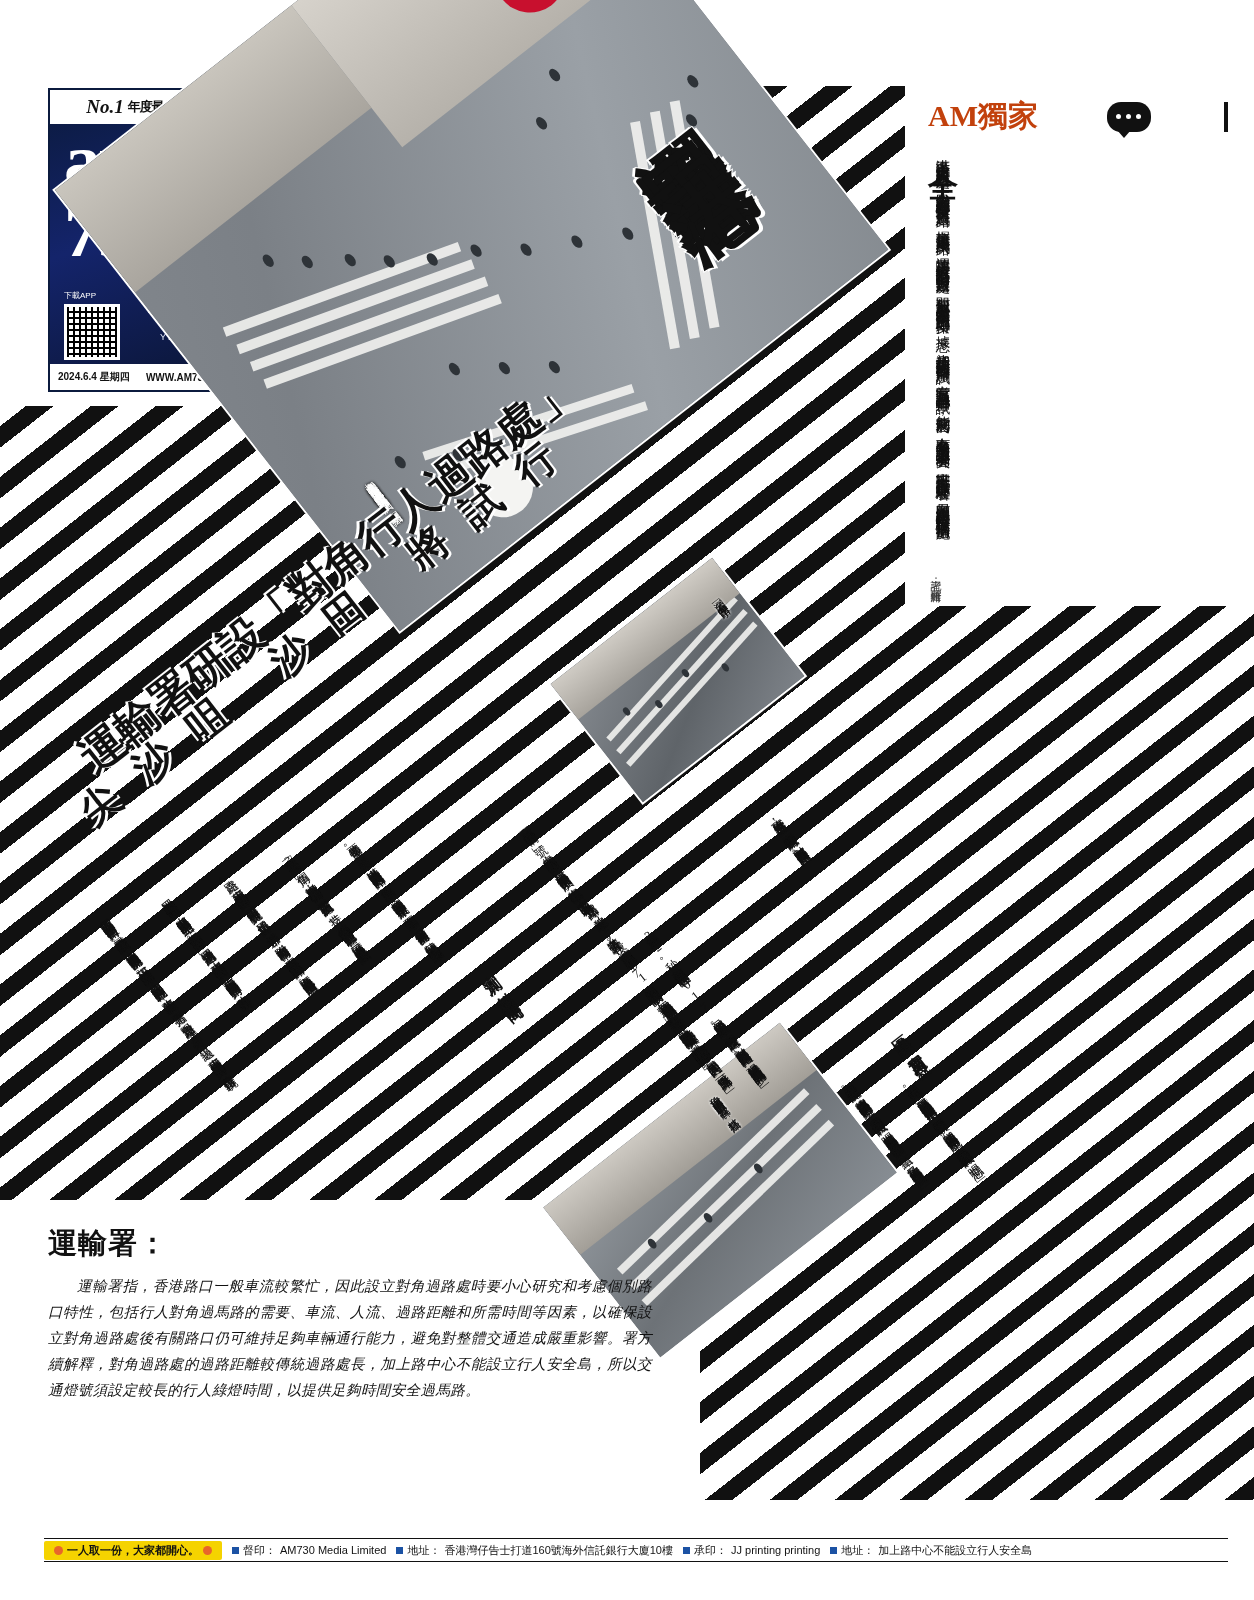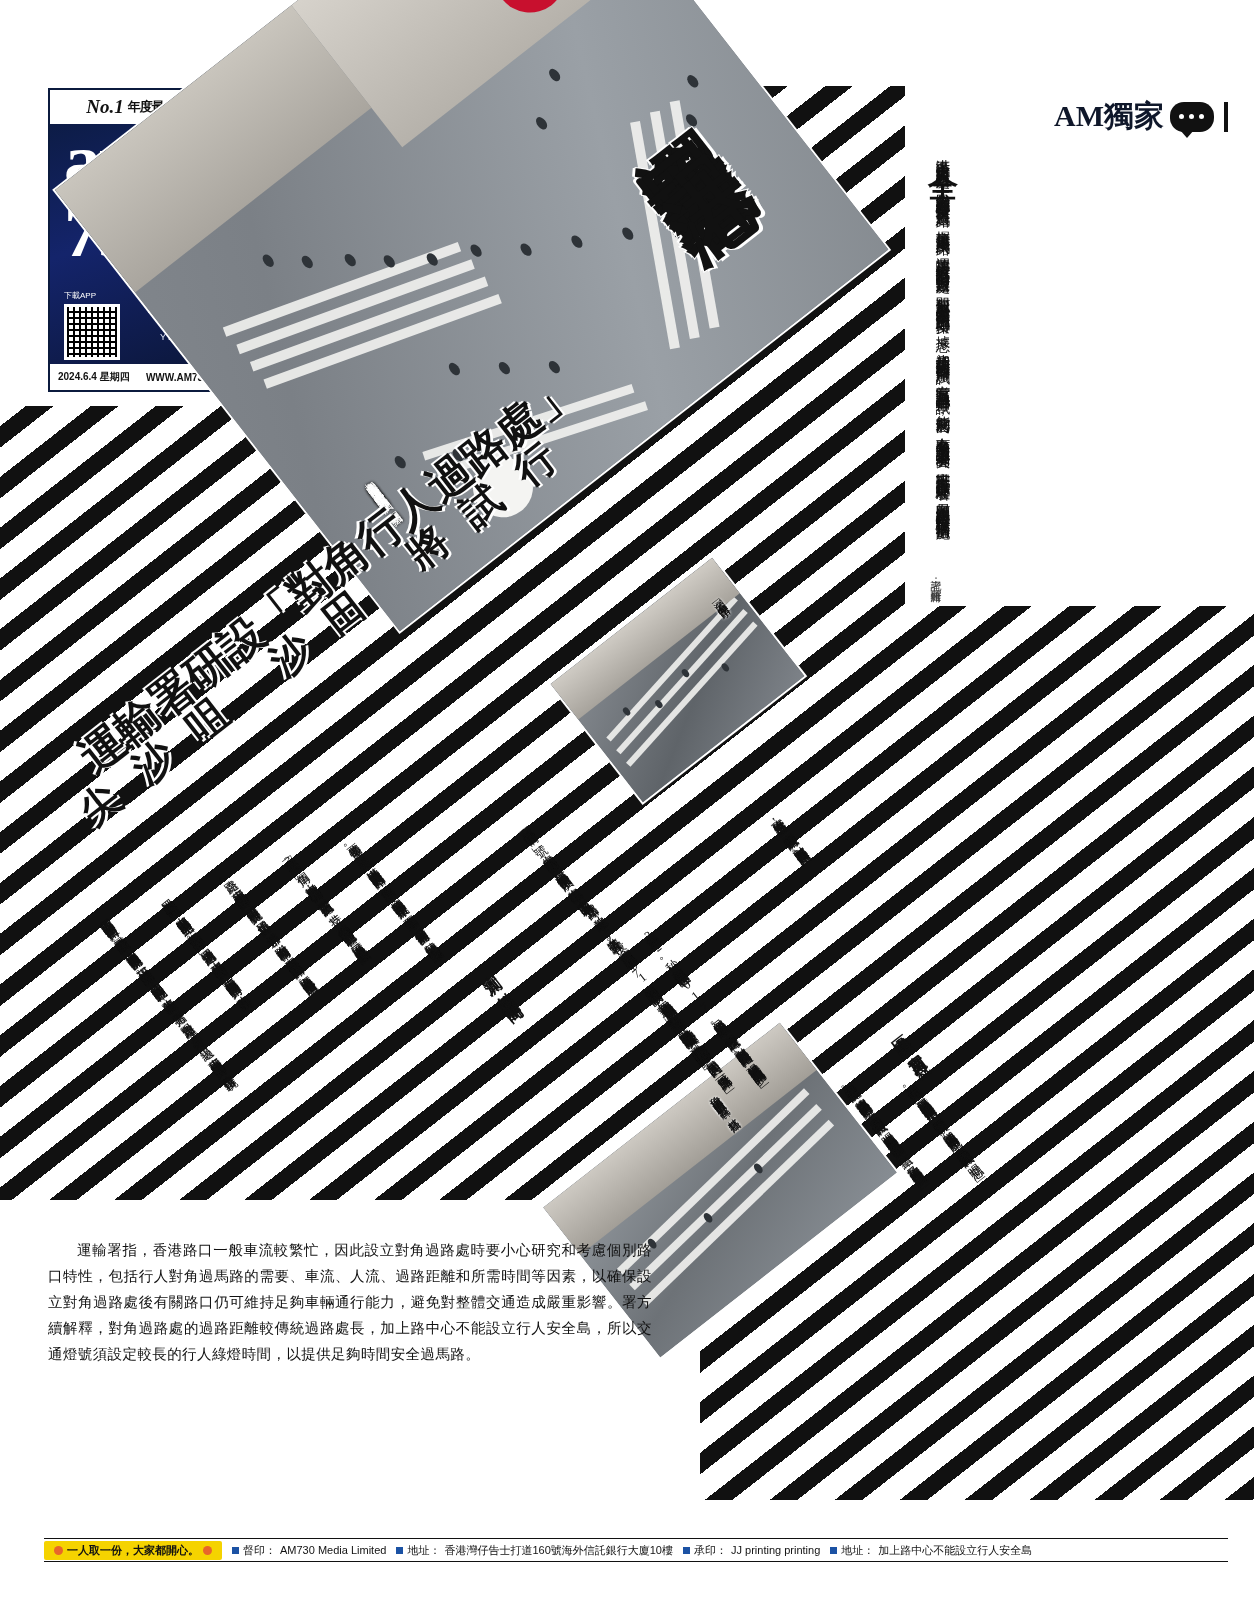--- a/index.html
+++ b/index.html
@@ -131,23 +131,23 @@
     font-weight:bold;font-size:40px;line-height:42px;letter-spacing:28px;
     color:#111;white-space:nowrap;
     text-shadow:2px 2px 0 #fff,-2px -2px 0 #fff;
   }
 
   
   .exclusive{
     position:absolute;right:26px;top:96px;width:300px;
   }
   .excl-head{
-    display:flex;align-items:center;justify-content:flex-end;gap:6px;
+    display:flex;align-items:center;justify-content:space-between;gap:6px;
     font-family:"Liberation Serif",serif;font-weight:bold;font-size:30px;
-    color:#0f172a;
+    color:#c2410c;
   }
   .bubble{
     display:inline-block;width:44px;height:30px;border-radius:14px;background:#111;
     position:relative;
   }
   .bubble::after{
     content:"";position:absolute;left:10px;bottom:-6px;
     border-left:7px solid transparent;border-right:7px solid transparent;
     border-top:8px solid #111;
   }
@@ -200,21 +200,21 @@
   .ba-title{
     font-family:"Liberation Serif",serif;font-weight:bold;font-size:29px;
     line-height:36px;letter-spacing:1px;color:#111;
   }
   .ba-body{
     margin-top:12px;
     font-family:"Liberation Serif",serif;
     font-size:14.5px;line-height:26px;letter-spacing:.4px;
     text-align:justify;color:#111;
   }
-  .ba-body p{margin:0 16px 6px 0;text-indent:2em;}
+  .ba-body p{margin:0 16px 6px 0;text-indent:2em;font-style:italic;}
 
   
   .footer{
     position:absolute;left:44px;right:26px;bottom:38px;height:22px;
     display:flex;align-items:center;gap:10px;font-size:11px;
     border-top:1px solid #111;border-bottom:1px solid #111;
     background:#fff;
   }
   .foot-yellow{
     background:#f5d300;padding:2px 10px;font-weight:bold;border-radius:2px;
@@ -391,20 +391,21 @@
 
   <div class="vcol" style="left:760px;top:820px;height:320px;transform:rotate(-38deg);">政府應研究推進措施，署方卻反映建議時，對方都以往責時間會延長為由拒絕。</div>
 
   <div class="blk-heading" style="left:880px;top:1035px;transform:rotate(-38deg);">區議員：實用又可親</div>
 
   <div class="vcol" style="left:832px;top:1085px;height:300px;transform:rotate(-38deg);">廣泛推行斜行過路設施。他認為應讓更多居民受街道的路口鄰近一些，考慮在靈色路及居住街交界路口試行，「唱就忘新市鎮音易路口和港九較繁忙路段行合行人員正習慣的措施，給值，又歡迎政府推出較符合行人真正習慣的措施。」</div>
   <div class="vcol" style="left:894px;top:1085px;height:300px;transform:rotate(-38deg);">記者聚集完固地方。」新市鎮音易路口和港九較繁忙路段行合行人員正習慣的措施，把平提樹到將軍澳，並從澳門近年布置的十字路口設施。他表現在靈色居住街交界路口試行，「唱就忘。」</div>
 
   <div class="bottom-article">
     <div class="ba-title">
+      <div>運輸署：</div>
     </div>
     <div class="ba-body">
       <p>運輸署指，香港路口一般車流較繁忙，因此設立對角過路處時要小心研究和考慮個別路口特性，包括行人對角過馬路的需要、車流、人流、過路距離和所需時間等因素，以確保設立對角過路處後有關路口仍可維持足夠車輛通行能力，避免對整體交通造成嚴重影響。署方續解釋，對角過路處的過路距離較傳統過路處長，加上路中心不能設立行人安全島，所以交通燈號須設定較長的行人綠燈時間，以提供足夠時間安全過馬路。</p>
     </div>
   </div>
 
   <div class="footer">
     <span class="foot-yellow">
       <span class="dot-o"></span>
       <span>一人取一份，大家都開心。</span>

